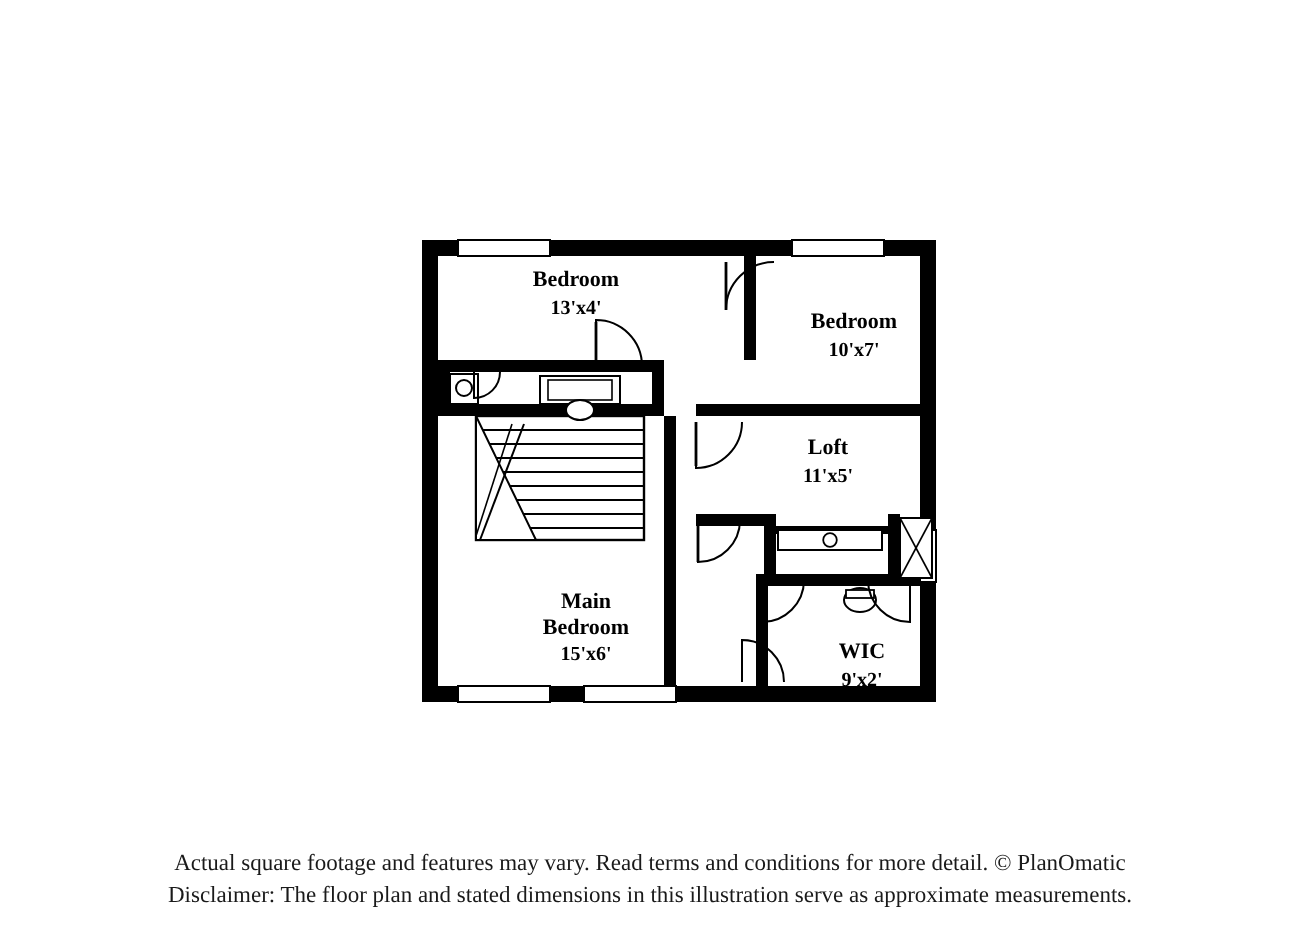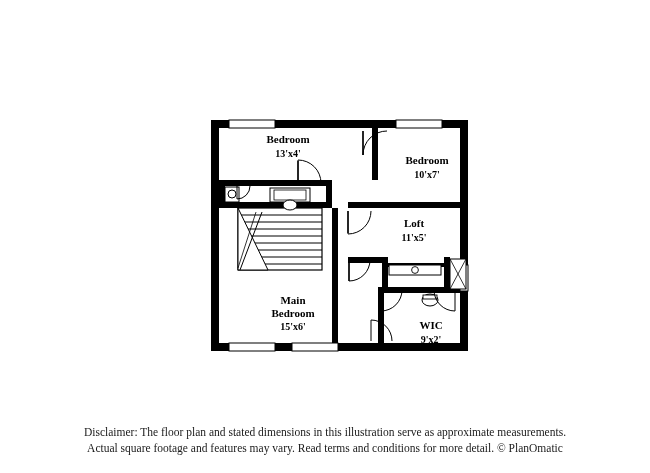--- a/index.html
+++ b/index.html
@@ -147,15 +147,15 @@
     <text class="room-label room-name" x="293" y="304">Main</text>
     <text class="room-label room-name" x="293" y="317">Bedroom</text>
     <text class="room-label room-dim" x="293" y="330">15'x6'</text>
 
     <text class="room-label room-name" x="431" y="329">WIC</text>
     <text class="room-label room-dim" x="431" y="343">9'x2'</text>
   </g>
 </svg>
 
 <div class="disclaimer">
+  <div>Actual square footage and features may vary. Read terms and conditions for more detail. © PlanOmatic</div>
   <div>Disclaimer: The floor plan and stated dimensions in this illustration serve as approximate measurements.</div>
-  <div>Actual square footage and features may vary. Read terms and conditions for more detail. © PlanOmatic</div>
 </div>
 
 </body></html>

